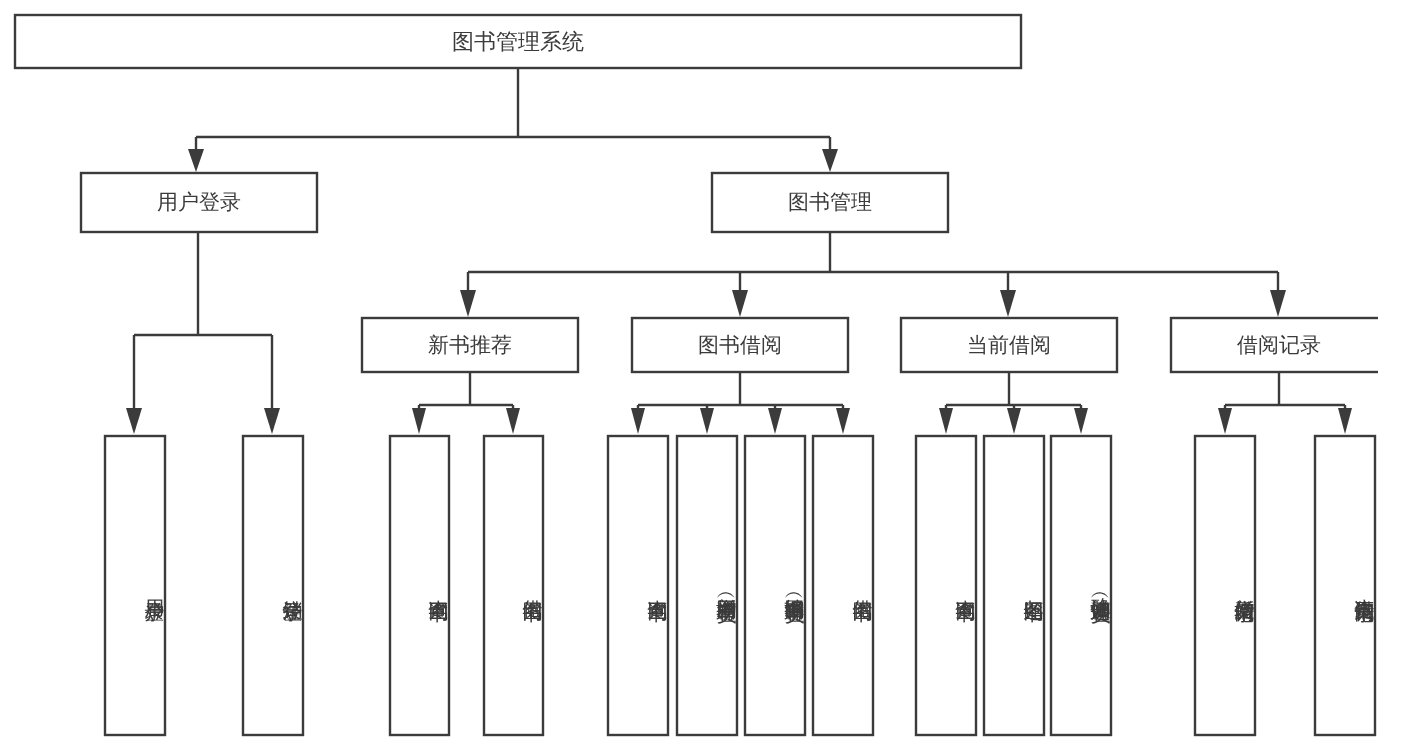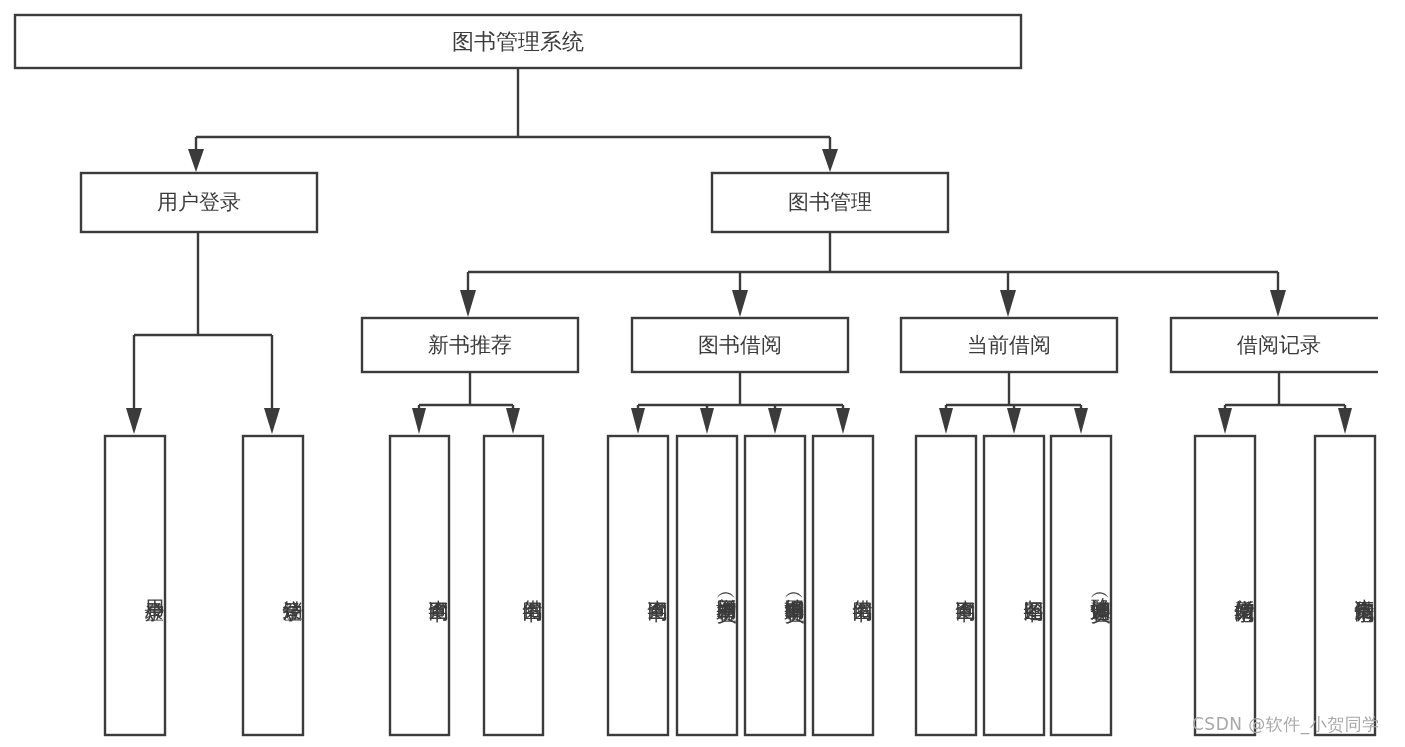--- a/index.html
+++ b/index.html
@@ -233,15 +233,14 @@
   <div class="leaf-label" style="left:608px; top:446px; width:60px; height:280px;">查询图书</div>
   <div class="leaf-label" style="left:677px; top:441px; width:60px; height:290px;">新增图书（管理员）</div>
   <div class="leaf-label" style="left:745px; top:441px; width:60px; height:290px;">编辑图书（管理员）</div>
   <div class="leaf-label" style="left:813px; top:446px; width:60px; height:280px;">借阅图书</div>
   <div class="leaf-label" style="left:916px; top:446px; width:60px; height:280px;">查询图书</div>
   <div class="leaf-label" style="left:984px; top:446px; width:60px; height:280px;">归还图书</div>
   <div class="leaf-label" style="left:1051px; top:441px; width:60px; height:290px;">确认归还（管理员）</div>
   <div class="leaf-label" style="left:1195px; top:446px; width:60px; height:280px;">新增借阅记录</div>
   <div class="leaf-label" style="left:1315px; top:446px; width:60px; height:280px;">查询借阅记录</div>
 
-  <div class="watermark" style="left:1192px; top:713px;">CSDN @软件_小贺同学</div>
 
 </div>
 
 </body></html>

